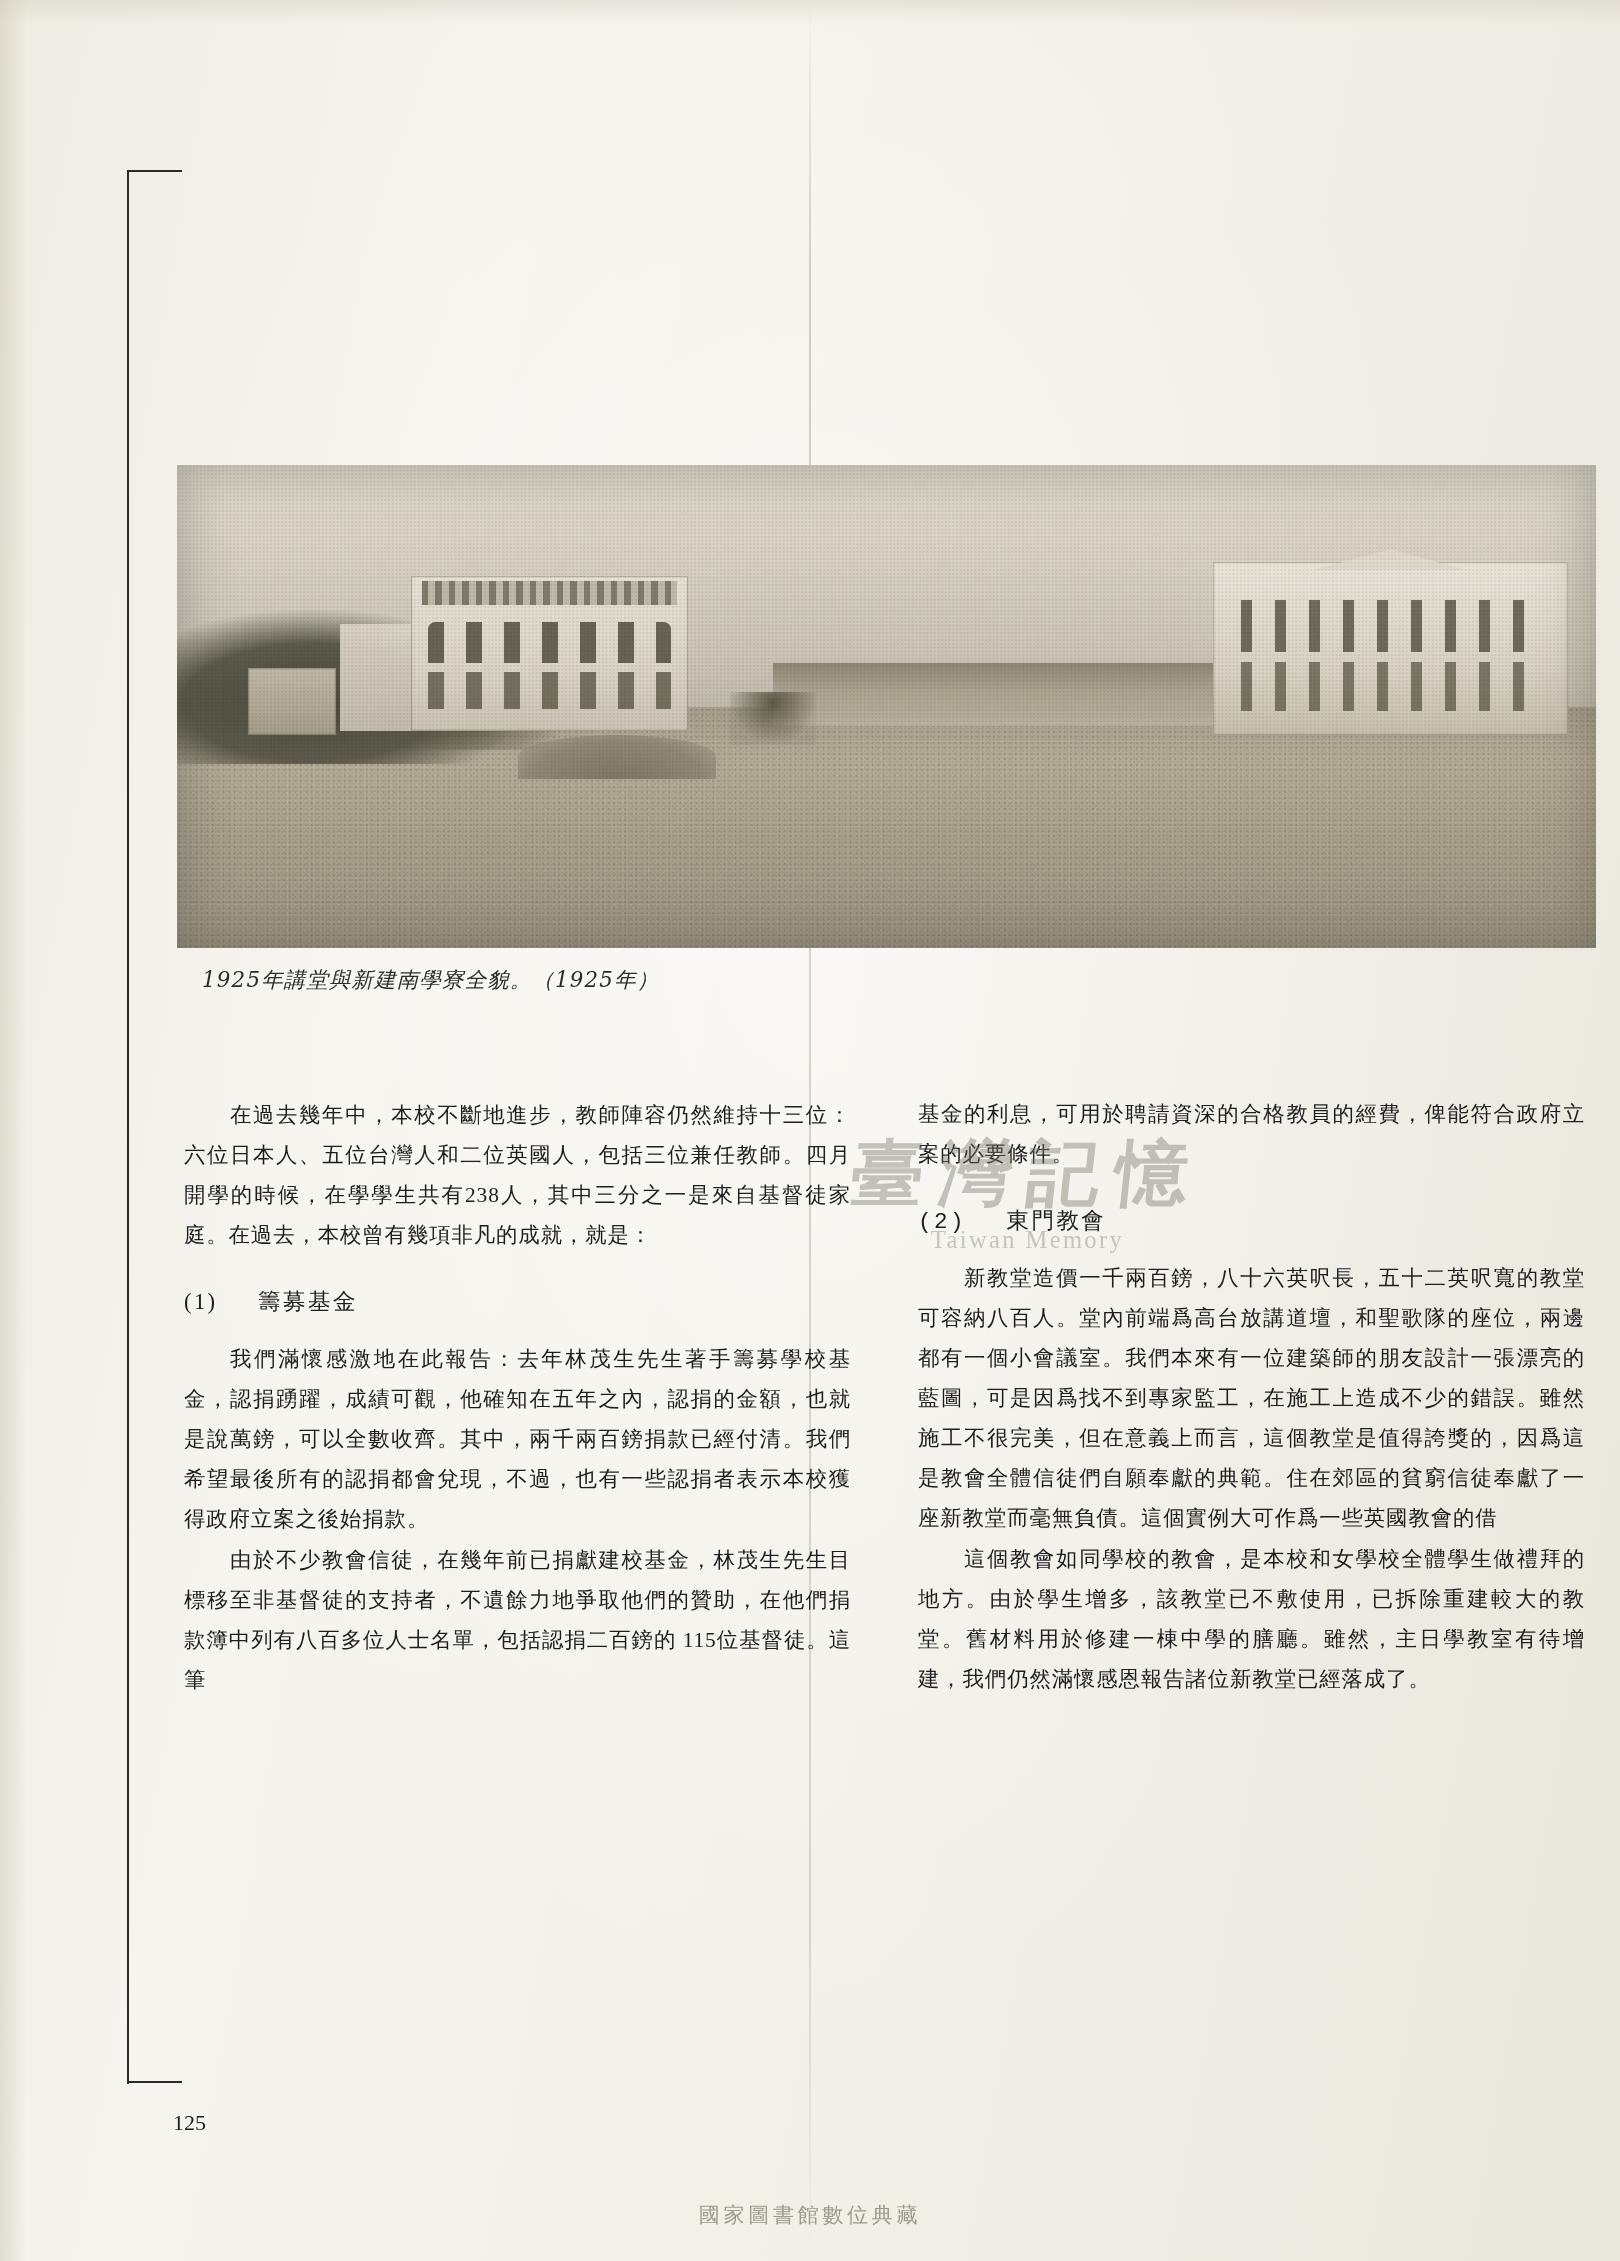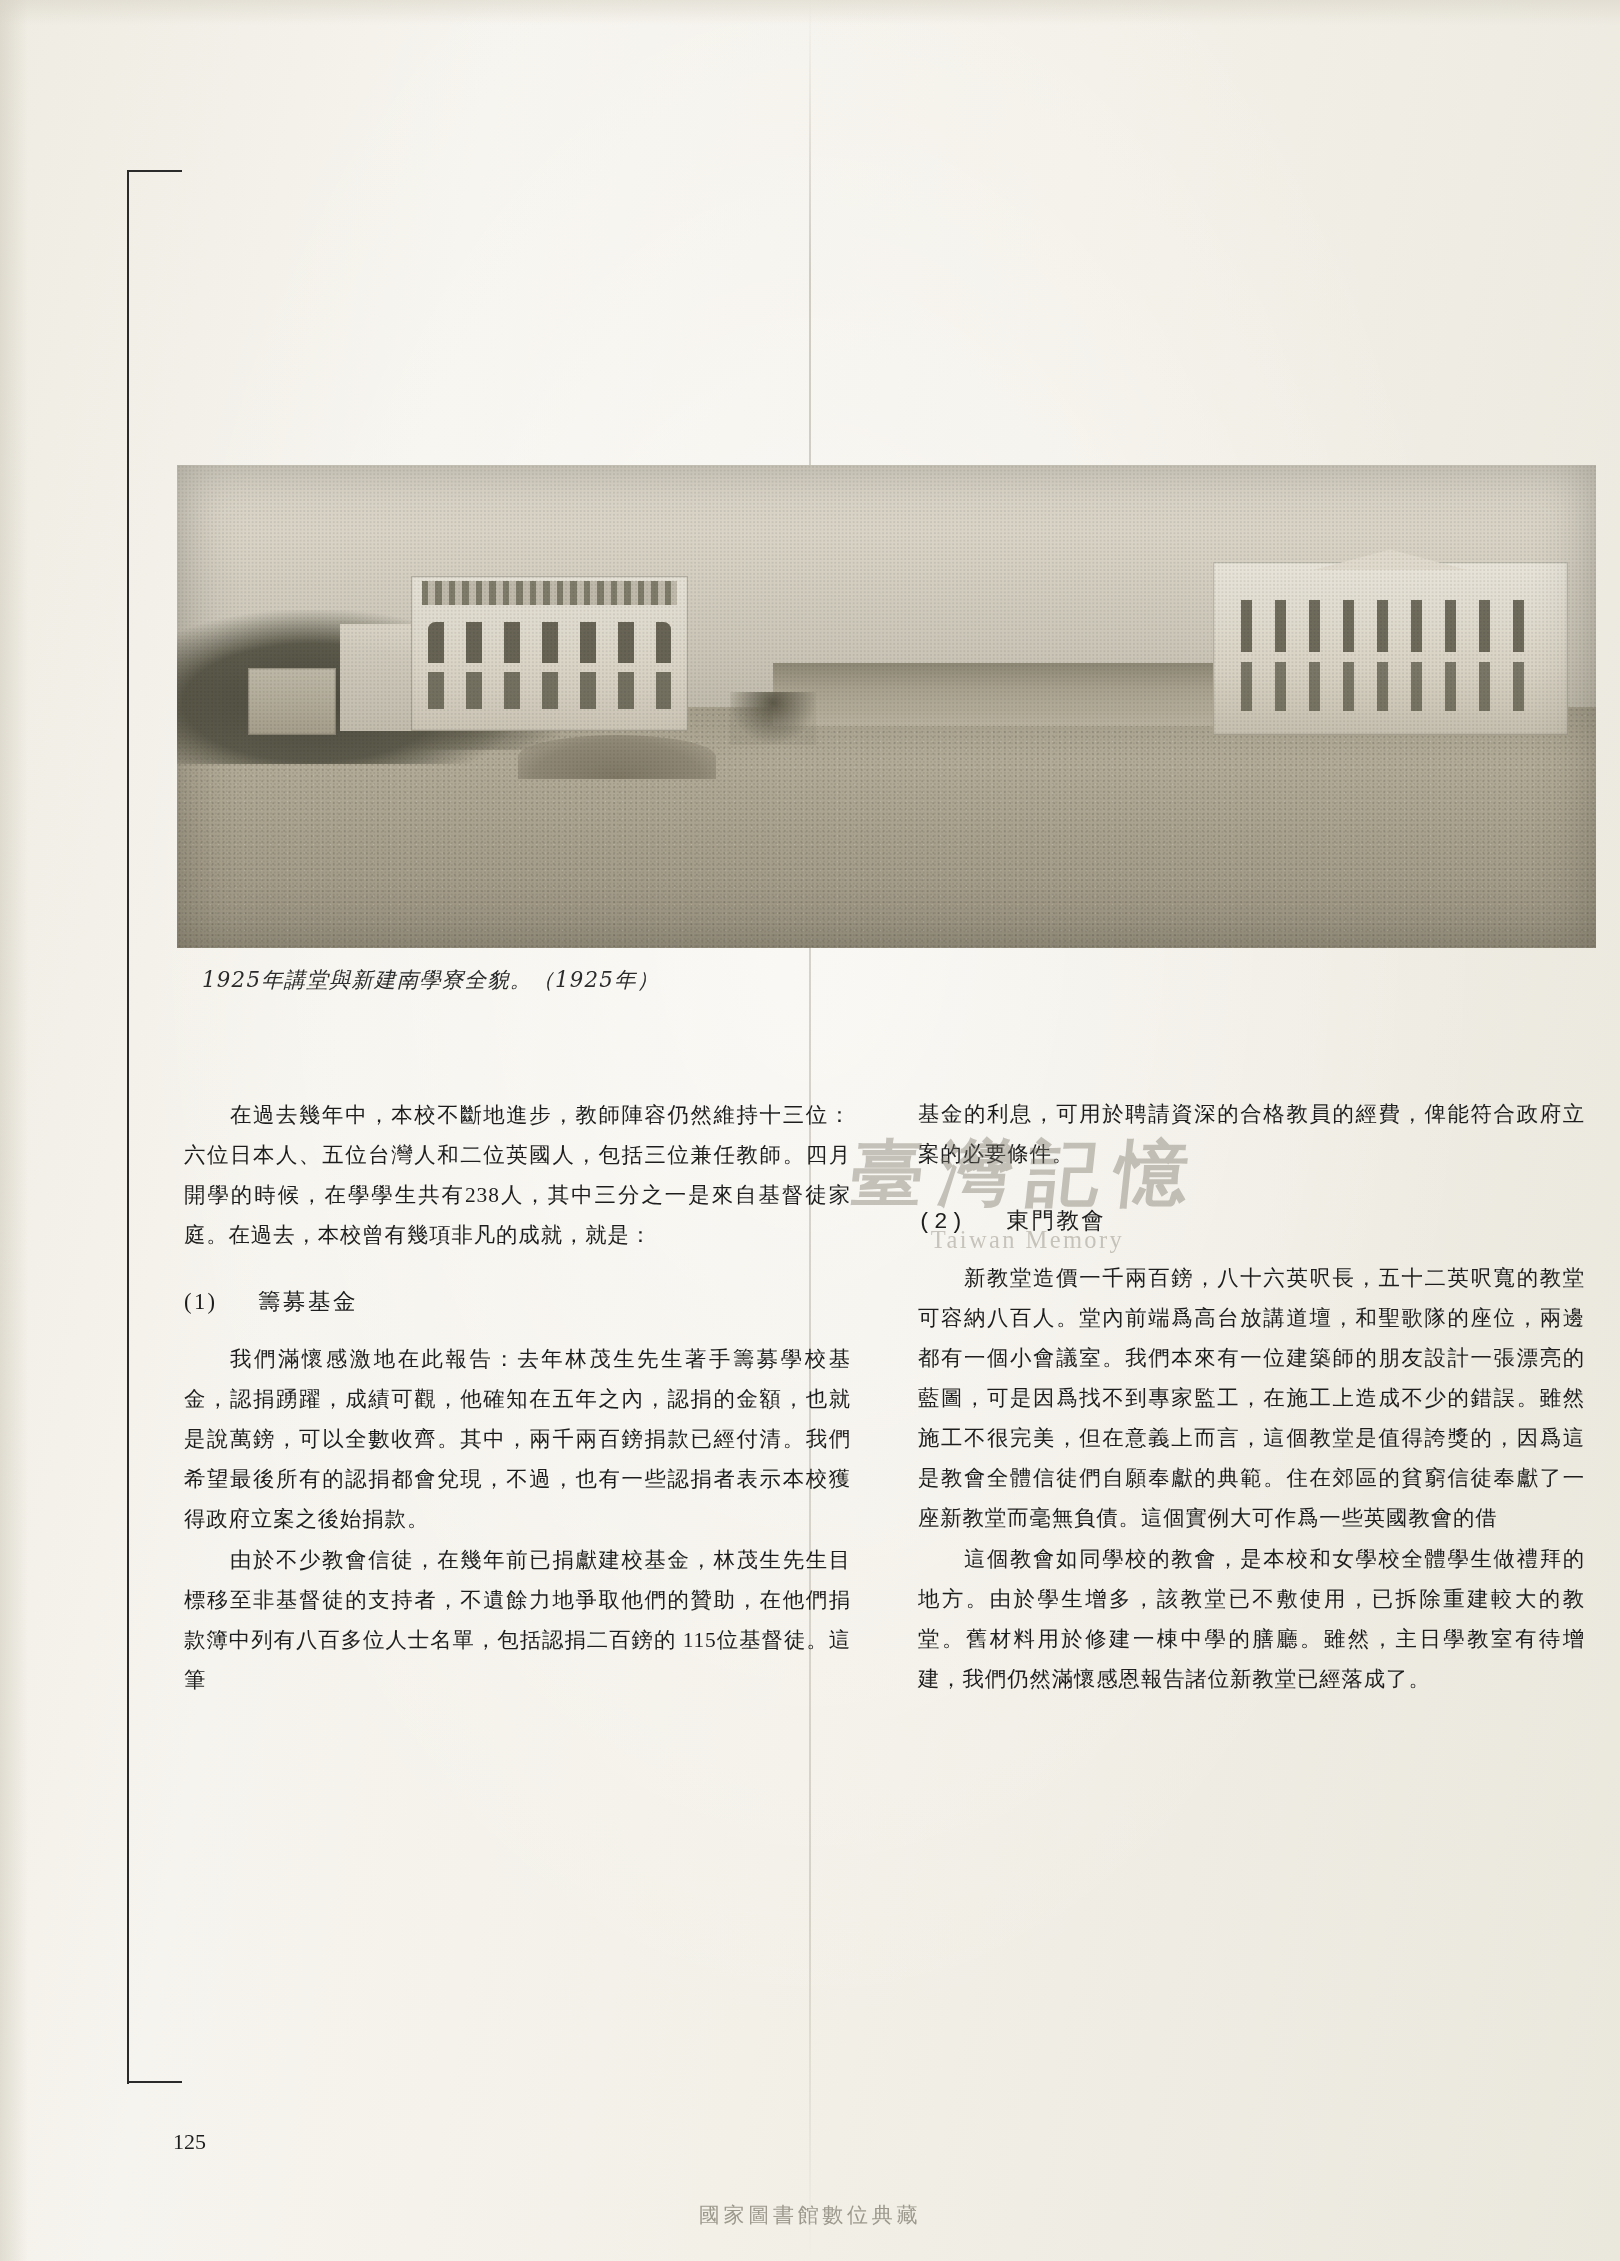--- a/index.html
+++ b/index.html
@@ -328,21 +328,20 @@
     opacity: .7;
   }
 
   .page-number {
     position: absolute;
     left: 173px;
     top: 2110px;
     font-size: 22px;
     color: #1d1d1d;
     font-family: "Liberation Serif", serif;
-    margin-top: 19px;
   }
 
   .footer-stamp {
     position: absolute;
     left: 0;
     right: 0;
     top: 2201px;
     text-align: center;
     font-size: 21px;
     letter-spacing: 3.7px;

